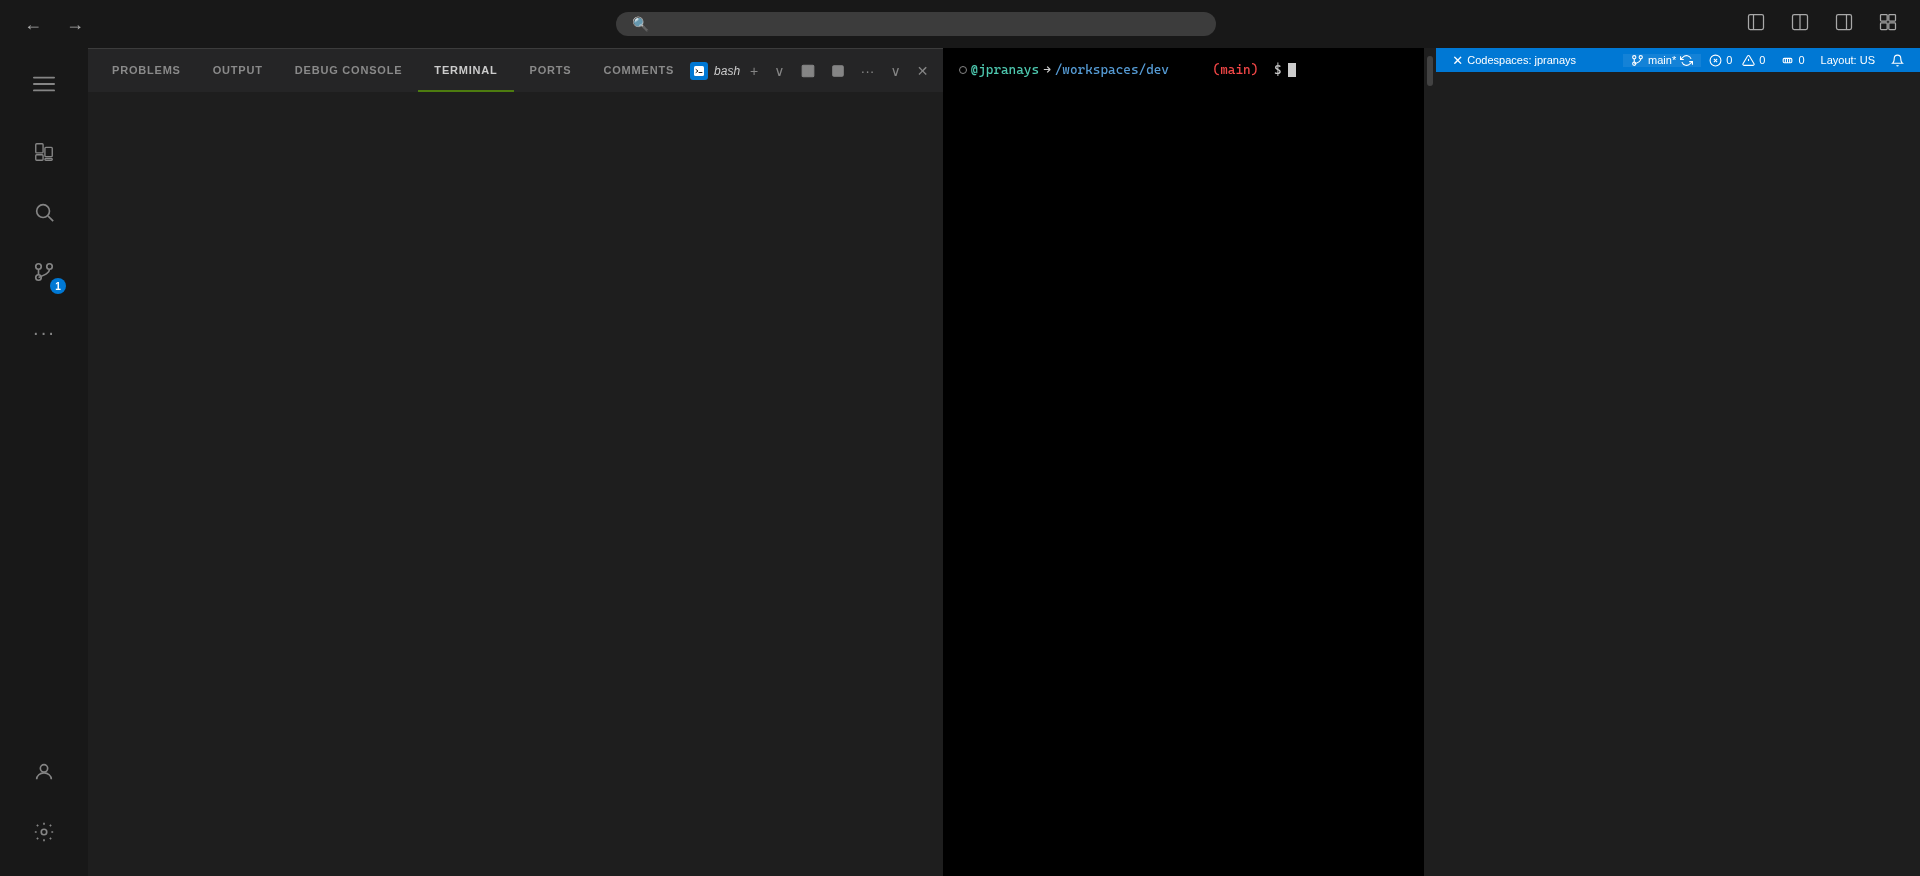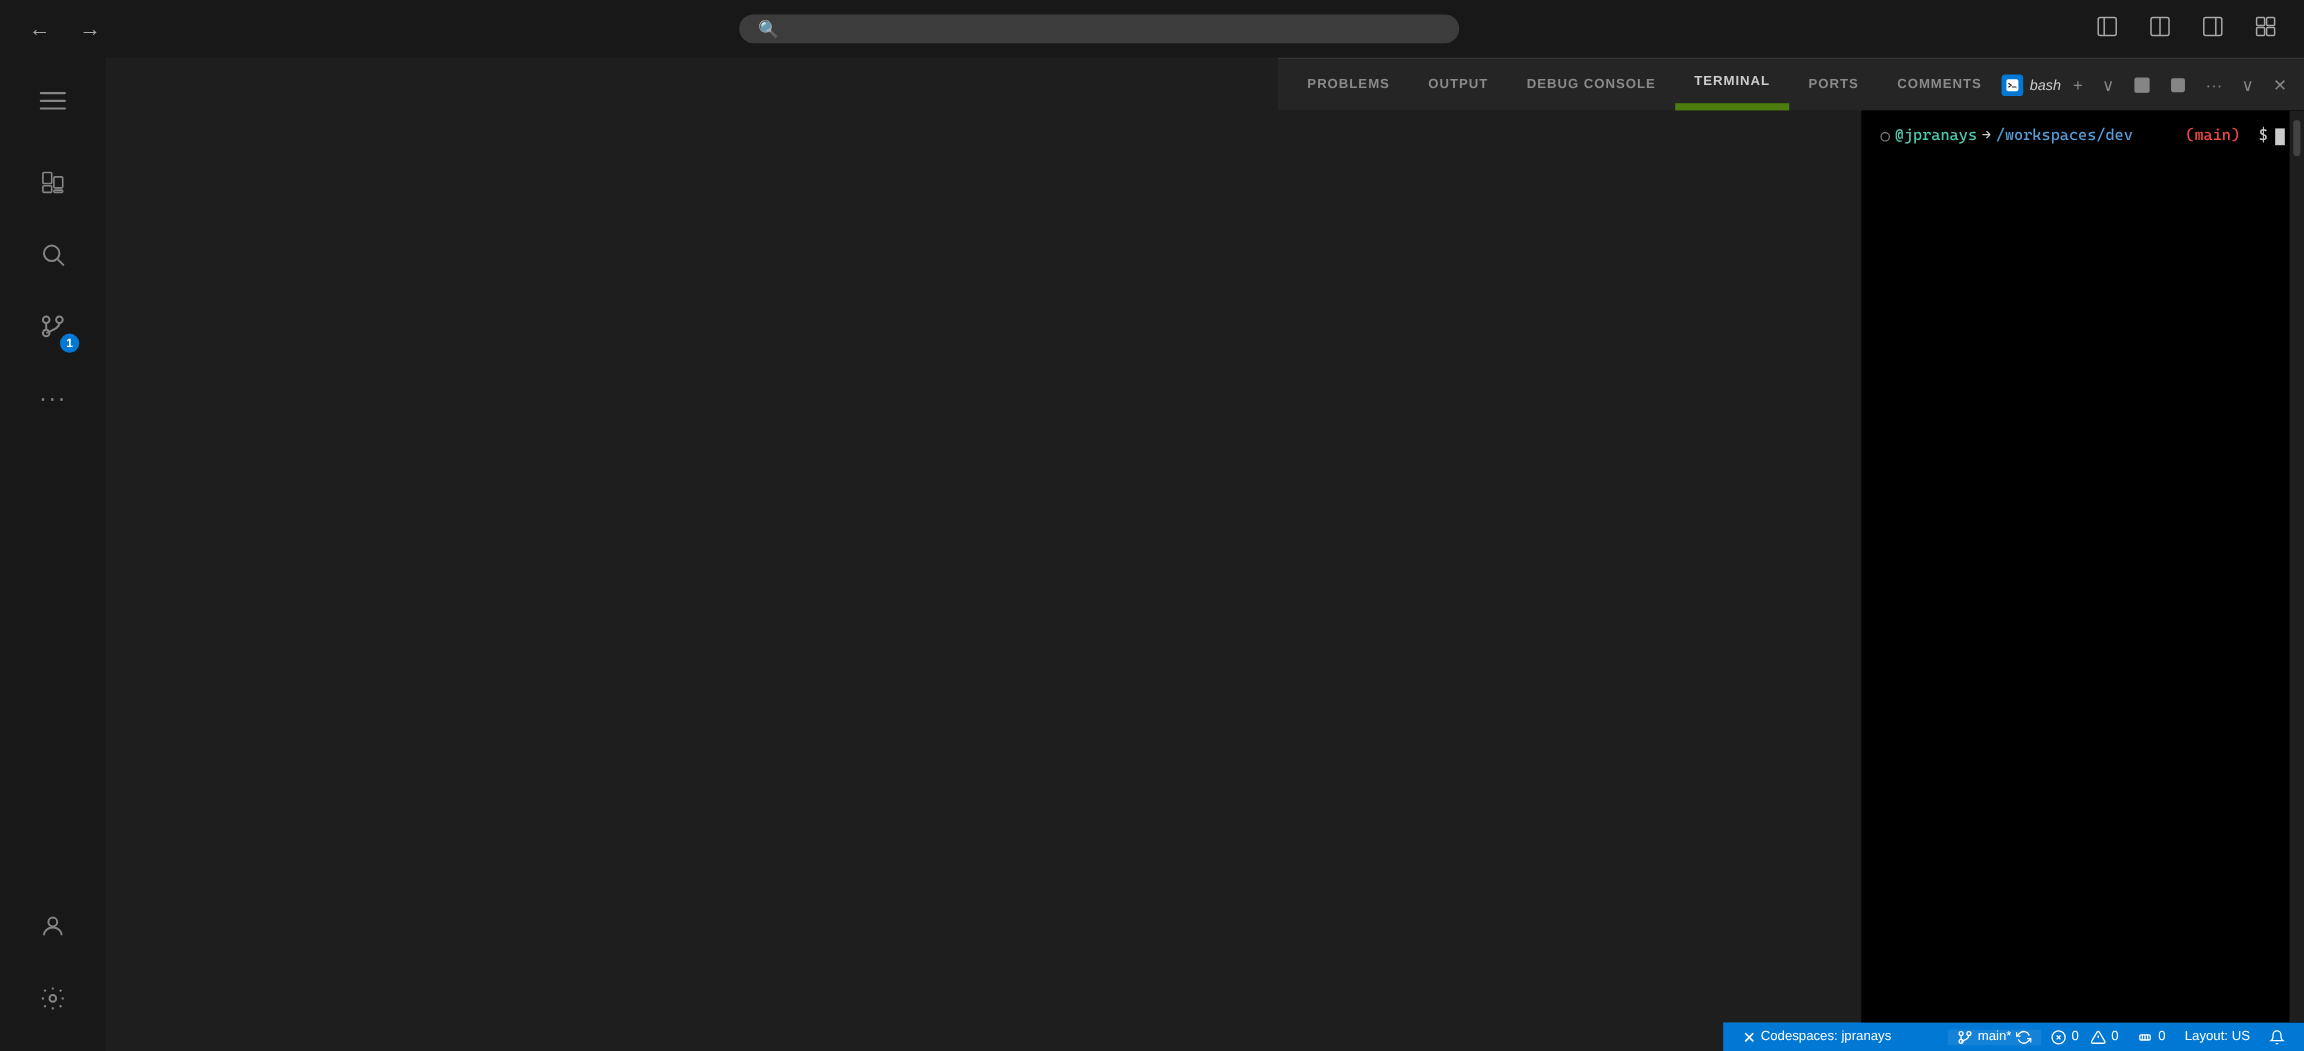--- a/index.html
+++ b/index.html
@@ -131,24 +131,22 @@
       height: 16px;
       display: flex;
       align-items: center;
       justify-content: center;
     }
 
     
     .content {
       flex: 1;
       display: flex;
-      flex-direction: column;
       background: #1e1e1e;
       overflow: hidden;
-      align-items: flex-end;
     }
 
     
     .panel-tabs {
       height: 44px;
       background: #252526;
       display: flex;
       align-items: center;
       border-top: 1px solid #3c3c3c;
       flex-shrink: 0;
@@ -169,21 +167,21 @@
       font-size: 11px;
       font-weight: 600;
       letter-spacing: 0.8px;
       color: #8a8a8a;
       cursor: pointer;
       border-bottom: 2px solid transparent;
       text-transform: uppercase;
     }
     .panel-tab.active {
       color: #cccccc;
-      border-bottom: 6px solid #4d7c0f;
+      border-bottom: 2px solid #4d7c0f;
     }
     .panel-tabs-right {
       display: flex;
       align-items: center;
       gap: 4px;
     }
     .panel-tabs-right button {
       background: none;
       border: none;
       color: #858585;

